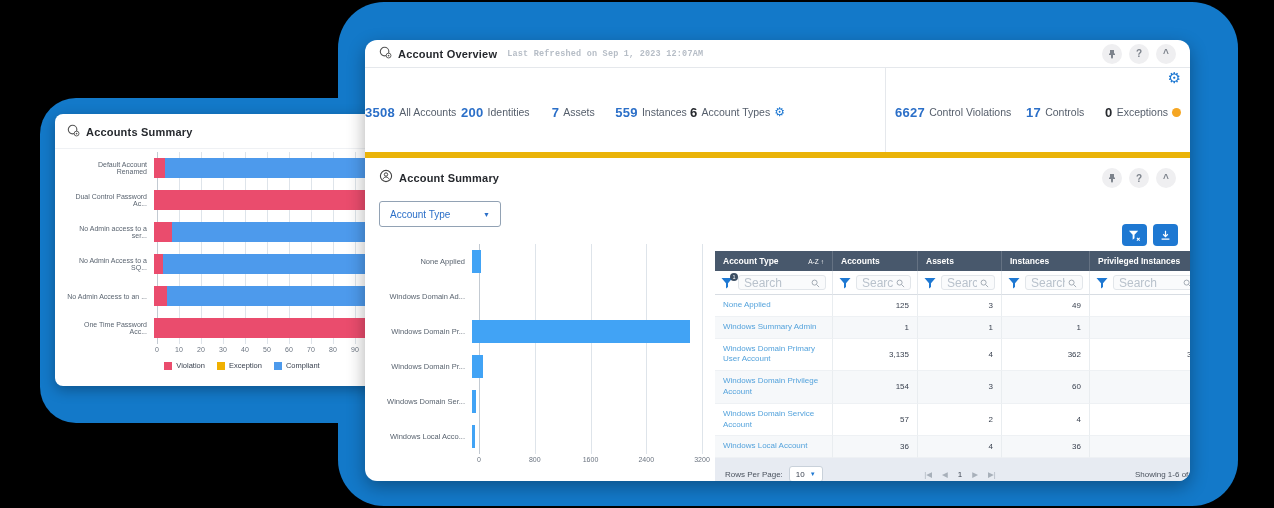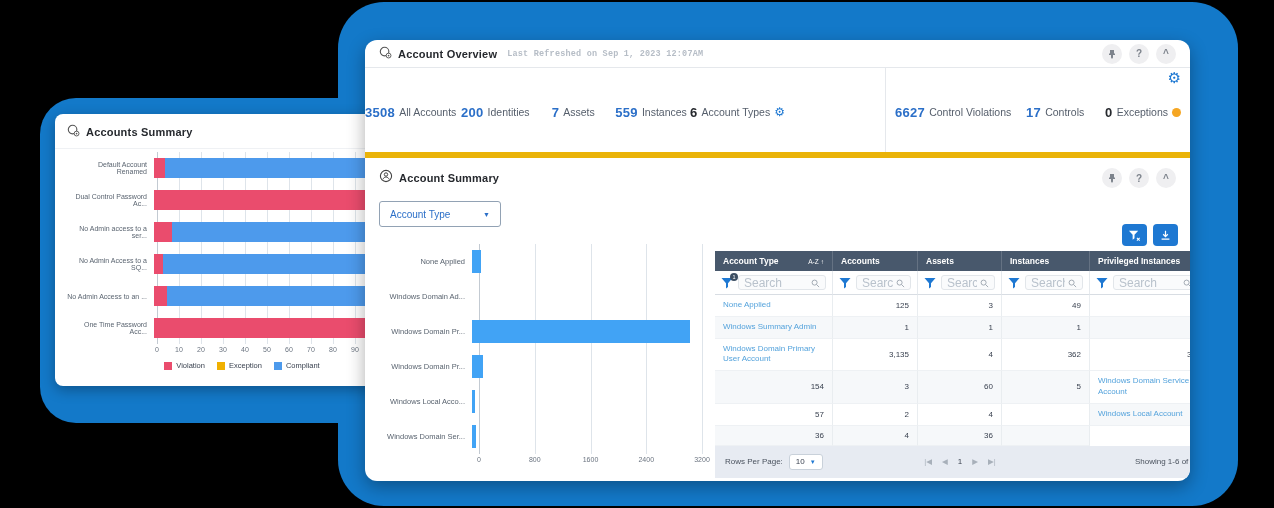--- a/index.html
+++ b/index.html
@@ -356,29 +356,29 @@
               <div class="asc-bar" style="width: 218.47px; background: rgb(65, 163, 245);"></div>
             </div>
           </div>
           <div class="asc-row">
             <div class="asc-label">Windows Domain Pr...</div>
             <div class="asc-track">
               <div class="asc-bar" style="width: 10.7319px; background: rgb(65, 163, 245);"></div>
             </div>
           </div>
           <div class="asc-row">
+            <div class="asc-label">Windows Domain Ser...</div>
+            <div class="asc-track">
+              <div class="asc-bar" style="width: 3.97219px; background: rgb(65, 163, 245);"></div>
+            </div>
+          </div>
+          <div class="asc-row">
             <div class="asc-label">Windows Local Acco...</div>
             <div class="asc-track">
               <div class="asc-bar" style="width: 2.50875px; background: rgb(65, 163, 245);"></div>
-            </div>
-          </div>
-          <div class="asc-row">
-            <div class="asc-label">Windows Domain Ser...</div>
-            <div class="asc-track">
-              <div class="asc-bar" style="width: 3.97219px; background: rgb(65, 163, 245);"></div>
             </div>
           </div>
           <div class="asc-axis">
             <span class="tick" style="left: 0px;">0</span>
             <span class="tick" style="left: 55.75px;">800</span>
             <span class="tick" style="left: 111.5px;">1600</span>
             <span class="tick" style="left: 167.25px;">2400</span>
             <span class="tick" style="left: 223px;">3200</span>
           </div>
         </div>
@@ -498,20 +498,21 @@
             <div class="td name row-alt">Windows Summary Admin</div>
             <div class="td num row-alt">1</div>
             <div class="td num row-alt">1</div>
             <div class="td num row-alt">1</div>
             <div class="td num row-alt"></div>
             <div class="td name">Windows Domain Primary User Account</div>
             <div class="td num">3,135</div>
             <div class="td num">4</div>
             <div class="td num">362</div>
             <div class="td num">35</div>
+            <div class="td name row-alt">Windows Domain Privilege Account</div>
             <div class="td num row-alt">154</div>
             <div class="td num row-alt">3</div>
             <div class="td num row-alt">60</div>
             <div class="td num row-alt">5</div>
             <div class="td name">Windows Domain Service Account</div>
             <div class="td num">57</div>
             <div class="td num">2</div>
             <div class="td num">4</div>
             <div class="td num"></div>
             <div class="td name row-alt">Windows Local Account</div>

